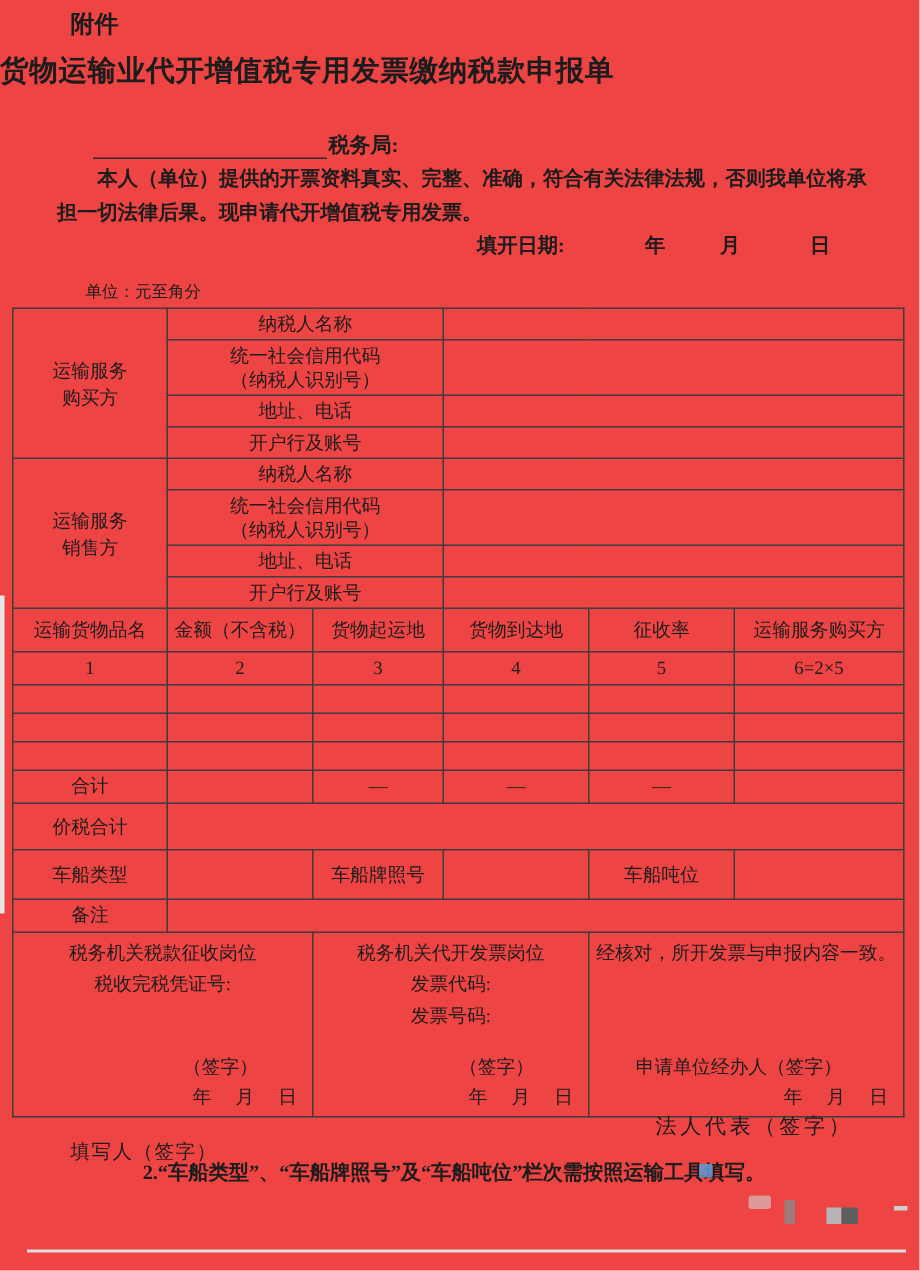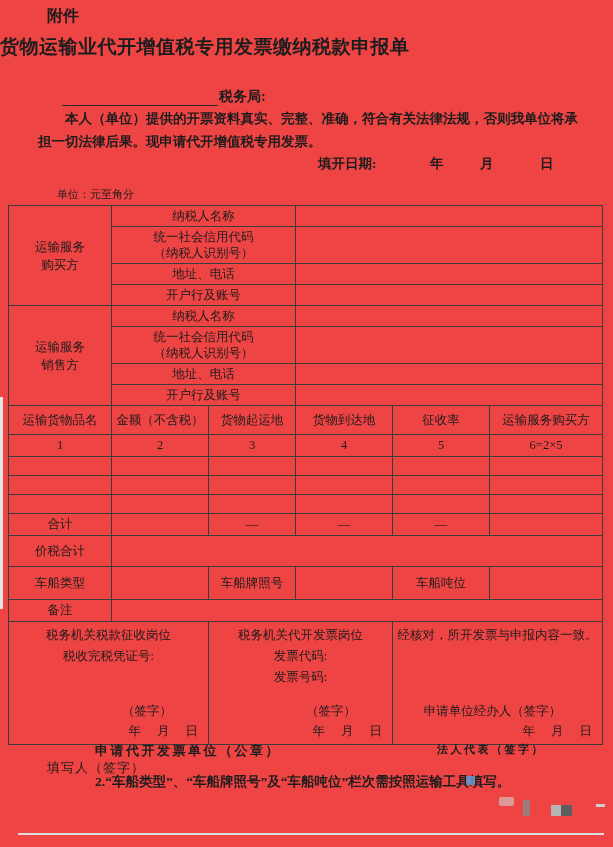--- a/index.html
+++ b/index.html
@@ -32,21 +32,21 @@
   .group-span{display:inline-block;width:4.3em;line-height:18px;}
   .two-line div{line-height:16.5px;}
   td.panel{vertical-align:top;text-align:left;padding:4px 7px 3px 7px;}
   .panel-inner{display:flex;flex-direction:column;height:116px;font-size:12.5px;line-height:21px;}
   .panel-bottom{margin-top:auto;}
   .sign-right{text-align:right;padding-right:34px;}
   .sign-center{text-align:center;padding-right:10px;}
   .dateline{display:flex;justify-content:flex-end;gap:16px;padding-right:8px;line-height:19px;}
   
   .unit-seal{position:absolute;left:95px;top:742px;font-size:13px;font-weight:bold;letter-spacing:2.5px;}
-  .legal-rep{position:absolute;left:437px;top:742px;font-size:11px;font-weight:bold;letter-spacing:2.5px;}
+  .legal-rep{position:absolute;left:437px;top:742px;font-size:14px;font-weight:normal;letter-spacing:2.5px;}
   .filler{position:absolute;left:47px;top:759px;font-size:13px;font-weight:normal;letter-spacing:1px;}
   .notes{position:absolute;left:33px;top:772px;width:550px;font-size:13.5px;line-height:20.5px;font-weight:bold;}
   .notes p{margin:0;}
   .note1{text-indent:2.2em;}
   .note2{text-indent:4.6em;}
   
   .wm{position:absolute;}
   .wm-blue{left:466px;top:776px;width:9px;height:9px;background:#5b9bd5;opacity:.85;border-radius:1px;}
   .wm-smudge{left:499px;top:797px;width:15px;height:9px;background:#d0d0d0;opacity:.6;border-radius:2px;}
   .wm-bar1{left:523px;top:800px;width:7px;height:16px;background:#8a8a8a;opacity:.8;}
@@ -237,21 +237,20 @@
               <span>月</span>
               <span>日</span>
             </div>
           </div>
         </div>
       </td>
     </tr>
   </tbody>
     </table>
 
-  <div class="unit-seal">申请代开发票单位（公章）</div>
   <div class="legal-rep">法人代表（签字）</div>
   <div class="filler">填写人（签字）</div>
 
   <div class="notes">
     <p class="note2">2.“车船类型”、“车船牌照号”及“车船吨位”栏次需按照运输工具填写。</p>
   </div>
 
   <div class="wm wm-blue"></div>
   <div class="wm wm-smudge"></div>
   <div class="wm wm-bar1"></div>

